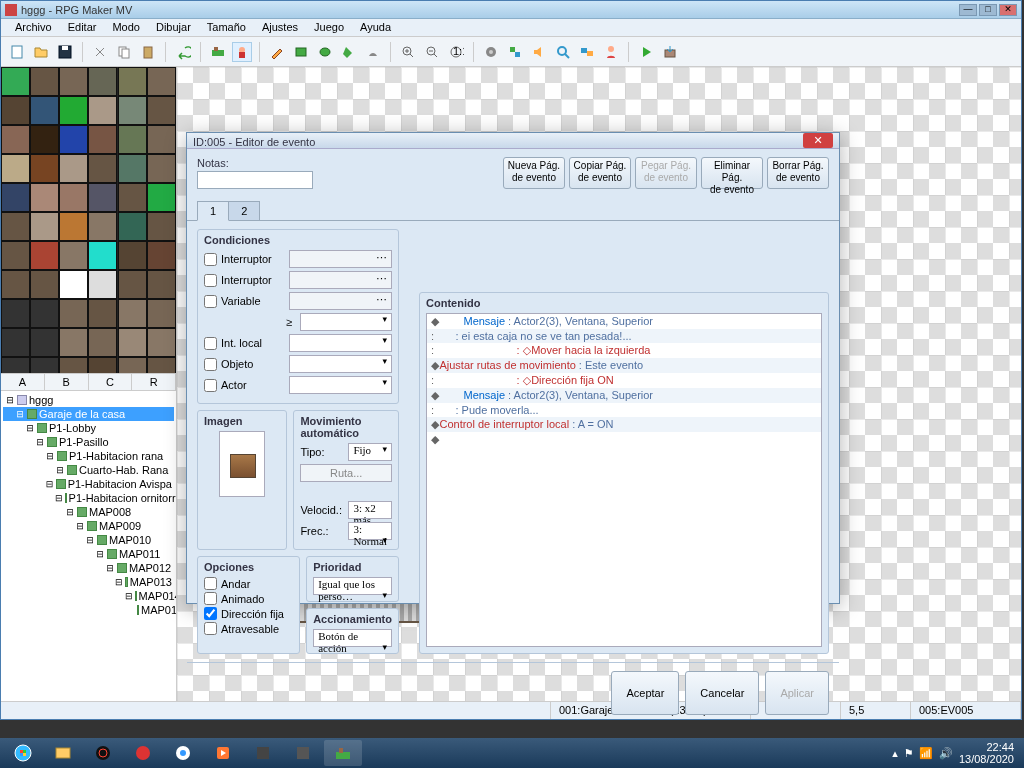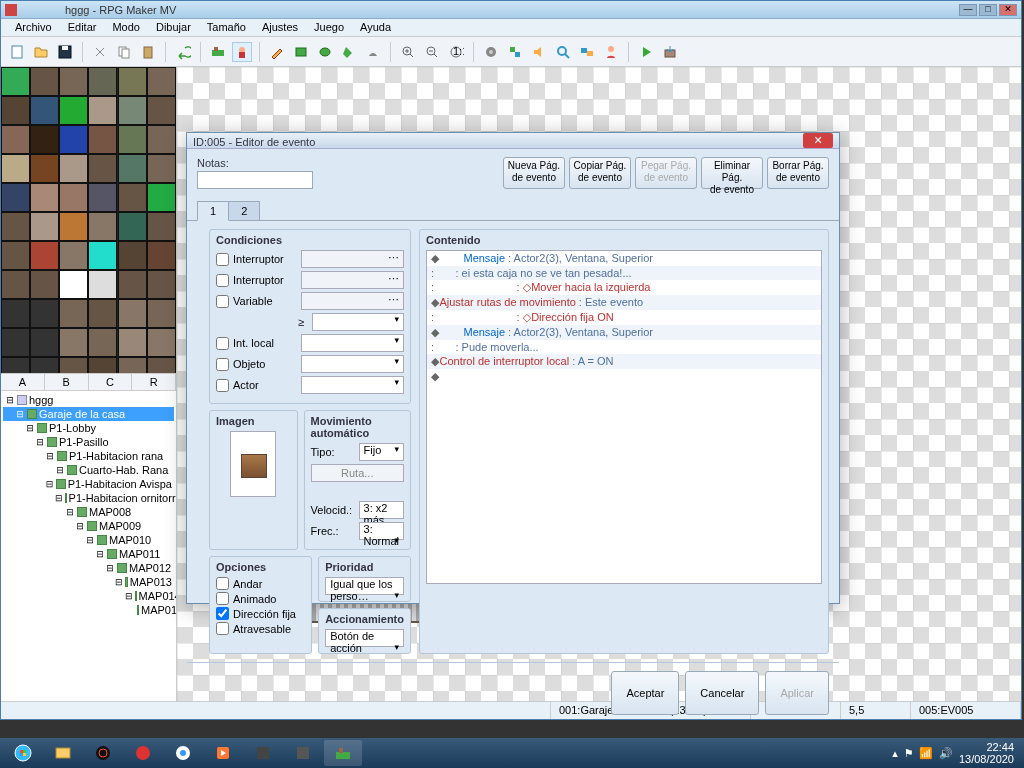--- a/index.html
+++ b/index.html
@@ -1,20 +1,20 @@
 <!DOCTYPE html>
 <html><head>
 <meta charset="utf-8">
 <style>
 * { box-sizing: border-box; margin: 0; padding: 0; font-family: "Segoe UI", Tahoma, sans-serif; font-size: 11px; }
 body { width: 1024px; height: 768px; background: #333; overflow: hidden; position: relative; }
 
 
 .main-window { position: absolute; top: 0; left: 0; width: 1022px; height: 720px; background: #fff; border: 1px solid #4a7db0; }
-.titlebar { height: 18px; background: linear-gradient(#cde5f7,#a9cde8); display: flex; align-items: center; padding: 0 4px; border-bottom: 1px solid #8aaec9; gap: 44px; }
+.titlebar { height: 18px; background: linear-gradient(#cde5f7,#a9cde8); display: flex; align-items: center; padding: 0 4px; border-bottom: 1px solid #8aaec9; }
 .titlebar-icon { width: 12px; height: 12px; background: #c44; margin-right: 4px; }
 .titlebar-text { flex: 1; color: #333; }
 .win-controls { display: flex; gap: 2px; margin-left: auto; }
 .win-btn { width: 18px; height: 12px; background: #9db9d2; border: 1px solid #7a98b3; font-size: 9px; text-align: center; line-height: 9px; cursor: pointer; }
 .win-btn.close { background: #d87070; }
 
 .menubar { height: 18px; background: #e8f0f8; display: flex; padding: 0 6px; border-bottom: 1px solid #ccc; }
 .menubar span { padding: 2px 8px; cursor: pointer; }
 
 .toolbar { height: 30px; background: #f0f4f8; display: flex; align-items: center; padding: 0 6px; gap: 4px; border-bottom: 1px solid #ccc; }
@@ -63,21 +63,21 @@
 .header-field label { color: #334; }
 .header-field input { padding: 2px 4px; border: 1px solid #9ab; background: #fff; }
 .header-btns { display: flex; gap: 4px; margin-left: auto; }
 .header-btn { width: 62px; height: 32px; background: linear-gradient(#f4f8fc,#d8e4f0); border: 1px solid #9ab; border-radius: 3px; font-size: 10px; text-align: center; padding: 2px; cursor: pointer; line-height: 12px; }
 .header-btn.disabled { color: #aaa; }
 
 .tab-strip { display: flex; padding: 0 10px; margin-top: 4px; }
 .tab { padding: 3px 12px; background: #c8d8ea; border: 1px solid #9ab; border-bottom: none; margin-right: -1px; cursor: pointer; }
 .tab.active { background: #dce8f4; border-bottom: 1px solid #dce8f4; z-index: 1; }
 
-.dialog-body { flex: 1; display: flex; gap: 8px; padding: 0 10px 8px 22px; border-top: 1px solid #9ab; margin-top: -1px; padding-top: 8px; }
+.dialog-body { flex: 1; display: flex; gap: 20px; padding: 0 10px 8px 10px; border-top: 1px solid #9ab; margin-top: -1px; padding-top: 8px; align-items: flex-end; }
 .left-col { width: 202px; display: flex; flex-direction: column; gap: 6px; }
 .right-col { flex: 1; }
 
 .group { border: 1px solid #b4c6da; border-radius: 3px; padding: 4px 6px 6px 6px; background: #dce8f4; }
 .group-title { font-weight: bold; color: #334; margin-bottom: 4px; }
 .cond-row { display: flex; align-items: center; gap: 4px; margin-bottom: 3px; }
 .cond-row input[type=checkbox] { margin: 0; }
 .cond-row label { width: 64px; }
 .cond-select { flex: 1; height: 18px; border: 1px solid #aab; background: #f0f4f8; padding: 0 4px; cursor: pointer; position: relative; }
 .cond-select::after { content: "⋯"; position: absolute; right: 4px; }
@@ -85,21 +85,21 @@
 .cond-drop::after { content: "▾"; position: absolute; right: 4px; font-size: 9px; }
 
 .two-col { display: flex; gap: 6px; }
 .two-col > .group { flex: 1; }
 .image-group { width: 60px; }
 .image-box { width: 46px; height: 66px; background: #fff; border: 1px solid #aab; margin: 2px auto; position: relative; }
 .crate { position: absolute; top: 22px; left: 10px; width: 26px; height: 24px; background: linear-gradient(#a87848,#7a5030); border: 1px solid #543; }
 
 .move-row { display: flex; align-items: center; gap: 4px; margin-bottom: 3px; }
 .move-row label { width: 44px; }
-.move-drop { flex: 1; height: 18px; border: 1px solid #aab; background: #fff; padding: 0 4px; cursor: pointer; position: relative; }
+.move-drop { flex: 1; height: 18px; border: 1px solid #aab; background: #fff; padding: 0 4px; cursor: pointer; position: relative; font-family: Liberation Serif, serif; }
 .move-drop::after { content: "▾"; position: absolute; right: 4px; font-size: 9px; }
 .move-btn { width: 100%; height: 18px; border: 1px solid #aab; background: #f0f4f8; color: #888; cursor: pointer; margin-bottom: 19px; }
 
 .opt-row { display: flex; align-items: center; gap: 4px; margin-bottom: 2px; }
 
 .content-group { height: 100%; }
 .content-list { background: #fff; border: 1px solid #aab; height: 334px; overflow: auto; font-family: "Consolas", monospace; font-size: 11px; }
 .content-list .line { padding: 1px 4px; white-space: pre; }
 .content-list .line:nth-child(even) { background: #eef4fa; }
 .cmd-sym { color: #666; }

